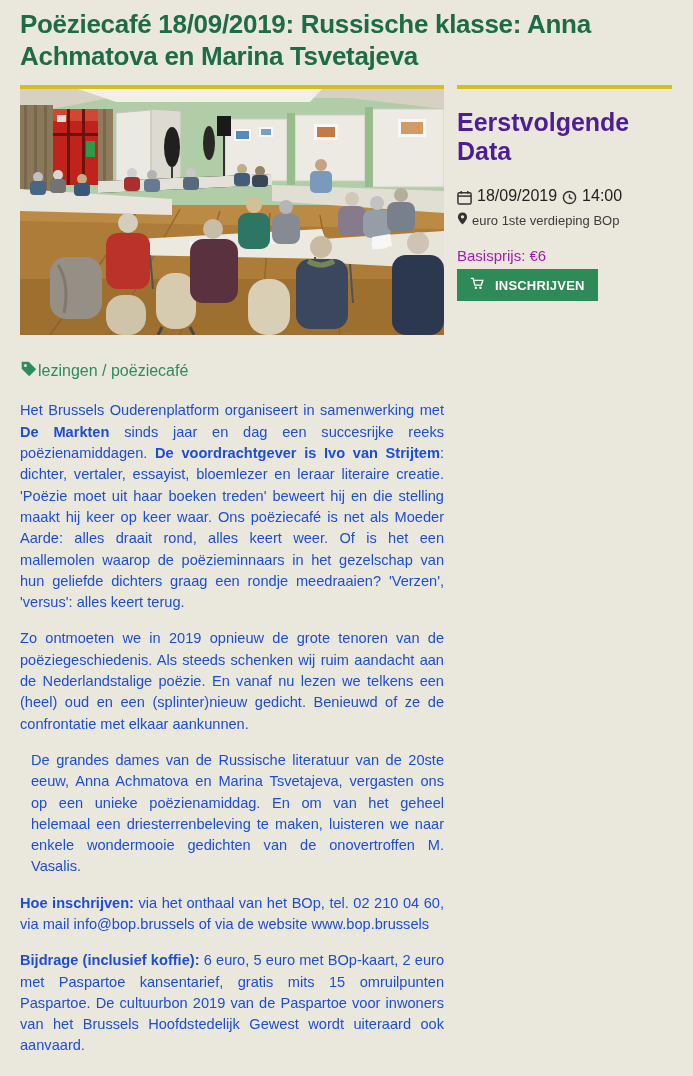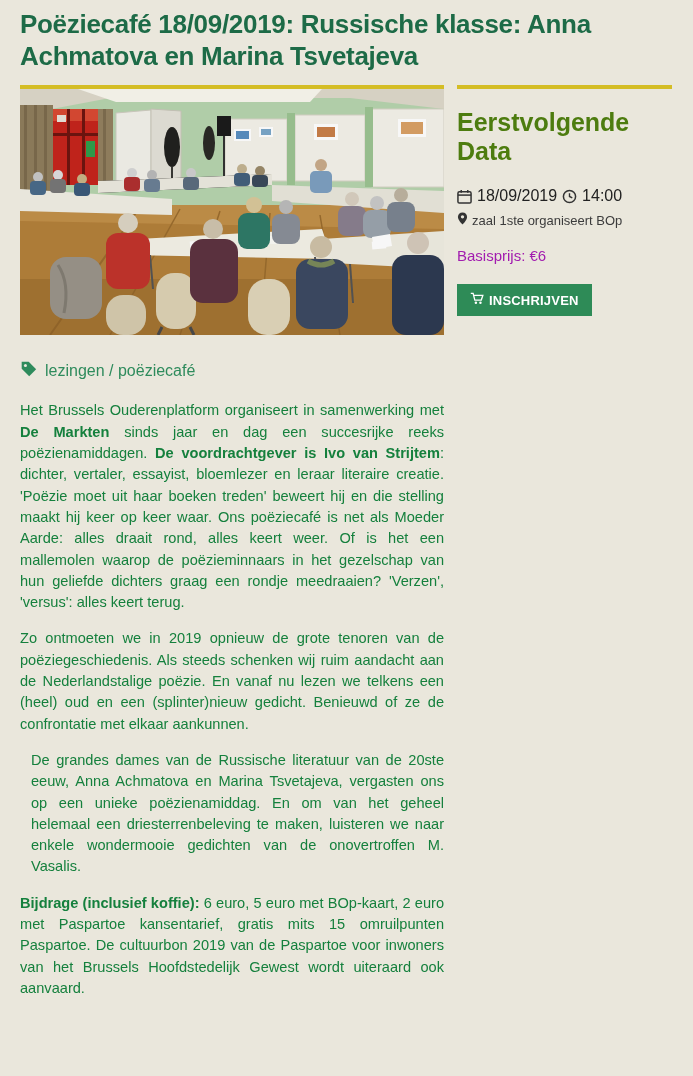--- a/index.html
+++ b/index.html
@@ -20,48 +20,48 @@
     color:#1d6b47; line-height:1.24;
   }
   .columns { display:flex; gap:13px; align-items:flex-start; }
   .main-col { width:424px; flex:0 0 424px; }
   .side-col { flex:1; }
   .gold-rule { height:4px; background:#d4bd25; }
   .photo-frame { width:424px; height:246px; overflow:hidden; background:#b9d6b2; }
   .photo-frame svg { display:block; }
 
   .tag-row {
-    margin:25px 0 19px; display:flex; align-items:center; gap:8px;
+    margin:25px 0 19px; display:flex; align-items:center; gap:1px;
     color:#2e8b5c; font-size:16px;
   }
   .tag-row a { color:#2e8b5c; text-decoration:none; }
   .article p, .article h3 {
-    font-size:14.6px; line-height:1.46; text-align:justify; color:#15803d;
+    font-size:14.6px; line-height:1.46; text-align:justify; color:#1d4ed8;
     margin:0 0 15px;
   }
   .article h3.section-heading { color:#2e7d4a; font-weight:bold; margin-bottom:0; }
   .article p.after-heading { margin-top:0;margin-left:11px; }
   .article b { font-weight:bold; }
 
   .side-heading {
     margin:19px 0 22px; font-size:25px; font-weight:bold;
-    color:#4d7c0f; line-height:1.14;
+    color:#4c1d95; line-height:1.14;
   }
   .datetime-row {
-    display:flex; align-items:center; gap:5px;
+    display:flex; align-items:flex-end; gap:5px;
     font-size:16px; color:#222; margin-bottom:7px;
   }
   .datetime-row .ico { color:#333; display:inline-flex; }
   .location-row {
     display:flex; align-items:center; gap:4px;
     font-size:13px; color:#3c3c3c; margin-bottom:15px;
   }
   .prices div { font-size:15px; line-height:1.72; color:#a21caf; }
   .subscribe-btn {
-    margin-top:15px; display:inline-flex; align-items:center; gap:5px;
+    display:inline-flex; align-items:center; gap:11px;
     background:#2e8b57; color:#fff; border:none; cursor:pointer;
     font-family:"Liberation Sans", sans-serif;
     font-size:13px; font-weight:bold; letter-spacing:0.2px;
     padding:8px 13px;
   }
 </style>
 </head>
 <body>
 
 <div class="page">
@@ -213,20 +213,21 @@
           <a href="#">lezingen</a>
           <span>/</span>
           <a href="#">poëziecafé</a>
         </span>
       </div>
 
       <div class="article">
         <p><span>Het Brussels Ouderenplatform organiseert in samenwerking met </span><b>De Markten</b><span> sinds jaar en dag een succesrijke reeks poëzienamiddagen. </span><b>De voordrachtgever is Ivo van Strijtem</b><span>: dichter, vertaler, essayist, bloemlezer en leraar literaire creatie. 'Poëzie moet uit haar boeken treden' beweert hij en die stelling maakt hij keer op keer waar. Ons poëziecafé is net als Moeder Aarde: alles draait rond, alles keert weer. Of is het een mallemolen waarop de poëzieminnaars in het gezelschap van hun geliefde dichters graag een rondje meedraaien? 'Verzen', 'versus': alles keert terug.</span></p>
         <p><span>Zo ontmoeten we in 2019 opnieuw de grote tenoren van de poëziegeschiedenis. Als steeds schenken wij ruim aandacht aan de Nederlandstalige poëzie. En vanaf nu lezen we telkens een (heel) oud en een (splinter)nieuw gedicht. Benieuwd of ze de confrontatie met elkaar aankunnen.</span></p>
         <p class="after-heading"><span>De grandes dames van de Russische literatuur van de 20ste eeuw, Anna Achmatova en Marina Tsvetajeva, vergasten ons op een unieke poëzienamiddag. En om van het geheel helemaal een driesterrenbeleving te maken, luisteren we naar enkele wondermooie gedichten van de onovertroffen M. Vasalis.</span></p>
+        <p><b>Hoe inschrijven:</b><span> via het onthaal van het BOp, tel. 02 210 04 60, via mail info@bop.brussels of via de website www.bop.brussels</span></p>
         <p><b>Bijdrage (inclusief koffie):</b><span> 6 euro, 5 euro met BOp-kaart, 2 euro met Paspartoe kansentarief, gratis mits 15 omruilpunten Paspartoe. De cultuurbon 2019 van de Paspartoe voor inwoners van het Brussels Hoofdstedelijk Gewest wordt uiteraard ook aanvaard.</span></p>
 
       </div>
     </div>
 
     <div class="side-col">
       <div class="gold-rule"></div>
 
       <h2 class="side-heading">Eerstvolgende Data</h2>
 
@@ -249,21 +250,21 @@
         <span>14:00</span>
       </div>
 
       <div class="location-row">
         <span class="ico">
           <svg width="11" height="13" viewBox="0 0 12 14">
               <path d="M6 0.5 C3 0.5 1 2.7 1 5.4 C1 9 6 13.5 6 13.5 S11 9 11 5.4 C11 2.7 9 0.5 6 0.5 Z" fill="#333"></path>
               <circle cx="6" cy="5.2" r="1.8" fill="#eae7dc"></circle>
             </svg>
         </span>
-        <span>zaal 1ste organiseert BOp</span>
+        <span>euro 1ste verdieping BOp</span>
       </div>
 
       <div class="prices">
         <div>Basisprijs: €6</div>
       </div>
 
       <button class="subscribe-btn">
         <span class="ico">
           <svg width="14" height="13" viewBox="0 0 18 16">
               <path d="M1 1.5h3l2.2 8.5h8.3l2-6H5.3" fill="none" stroke="#fff" stroke-width="1.7"></path>

